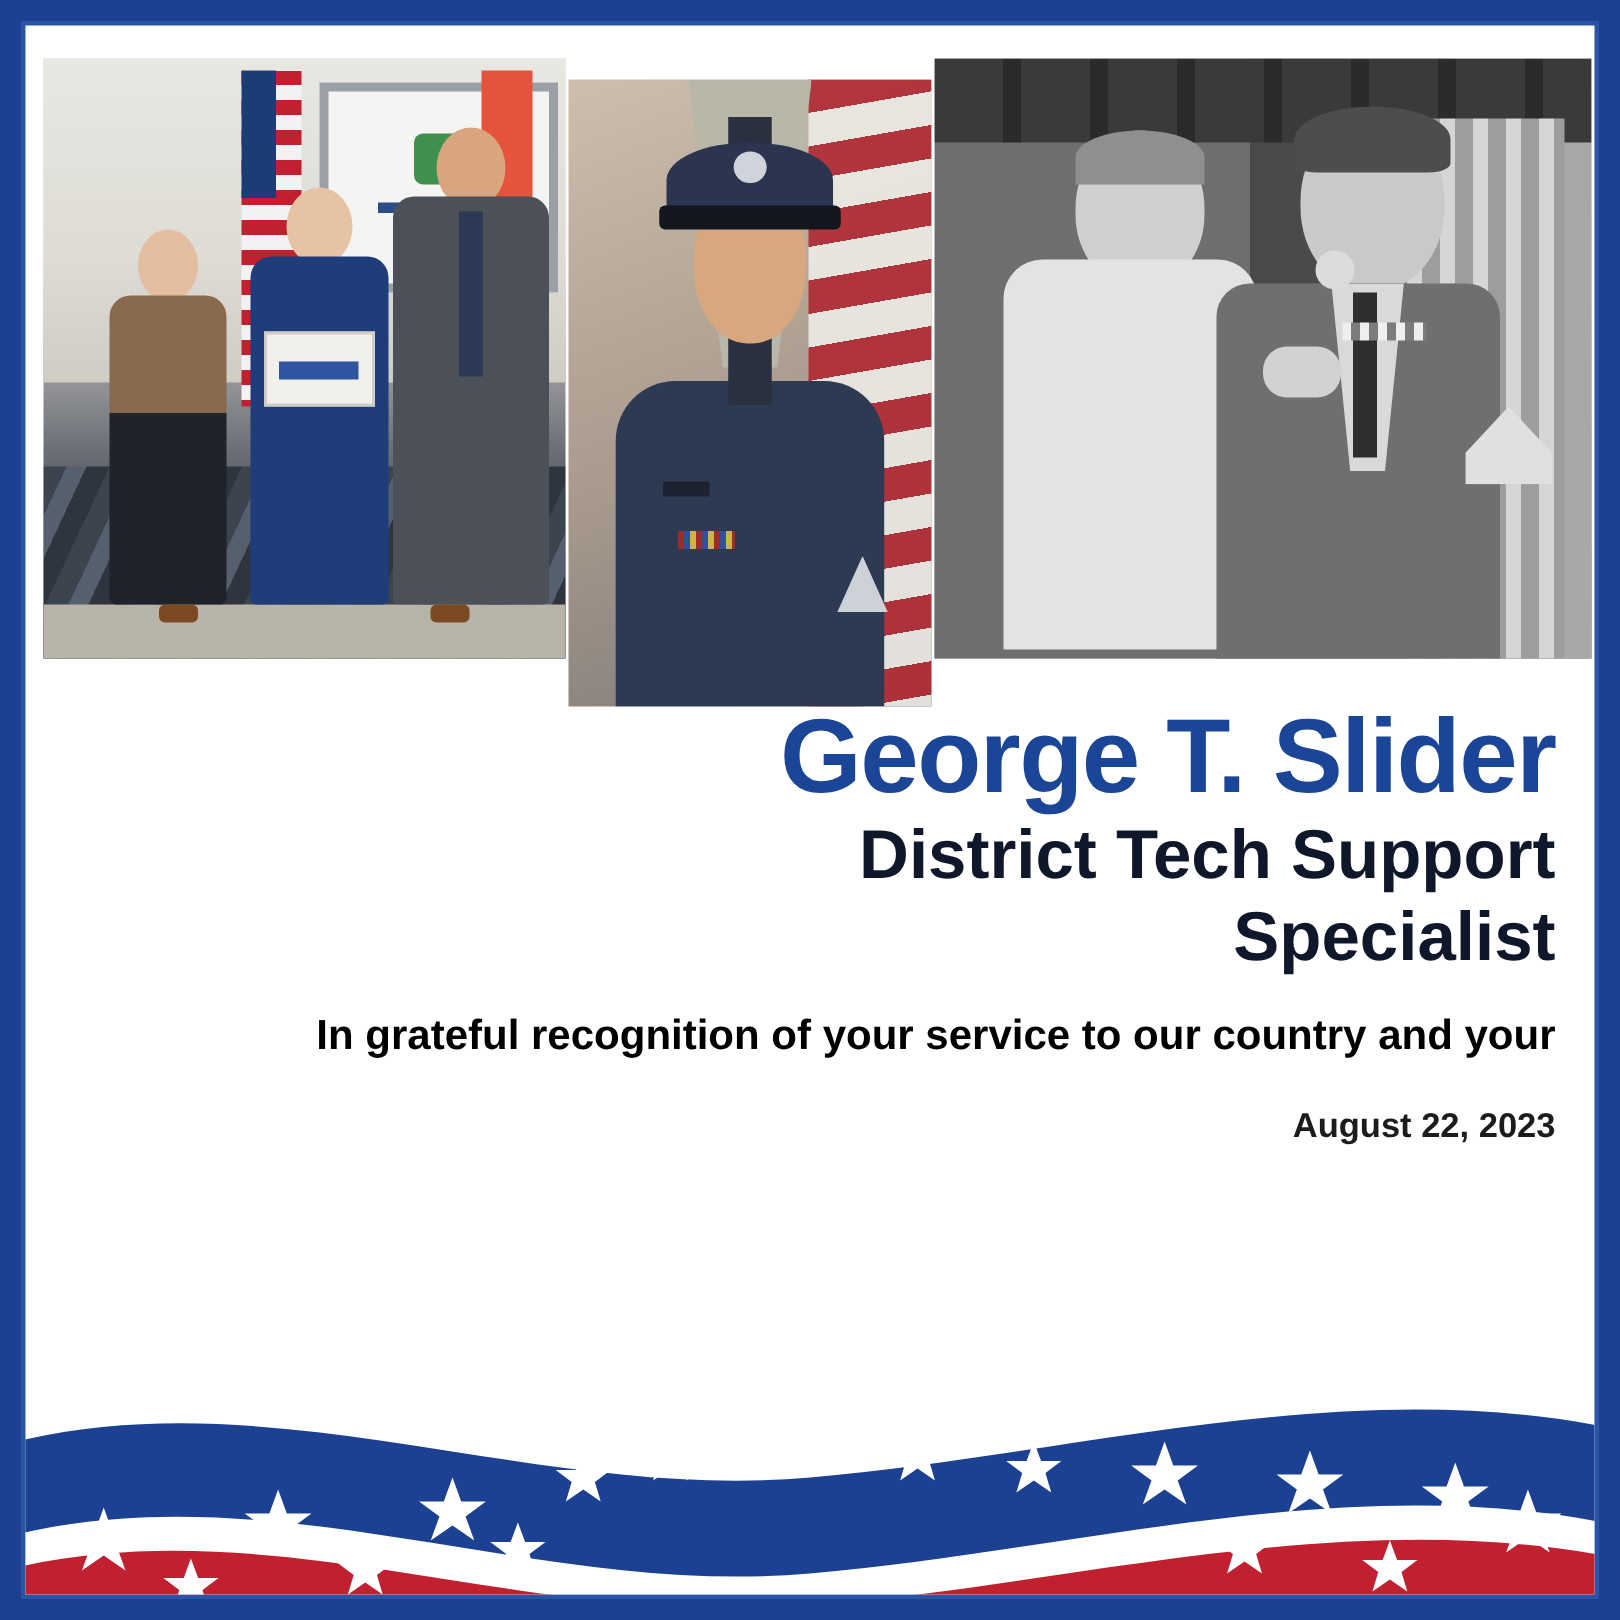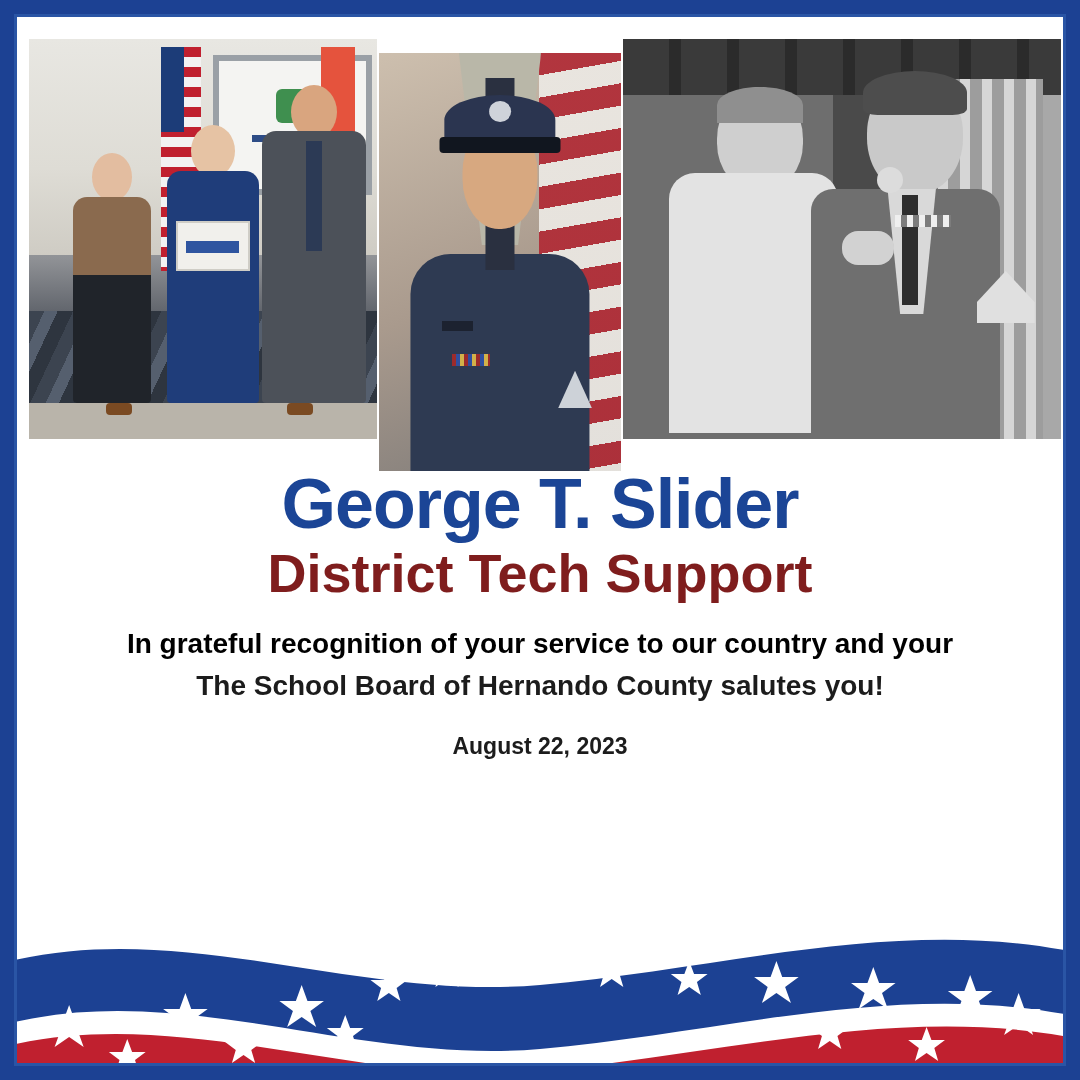--- a/index.html
+++ b/index.html
@@ -263,36 +263,36 @@
     position: absolute; left: 50%; top: 48%; width: 52px; height: 34px;
     background: #d2d2d2; border-radius: 16px;
   }
 
   
   .text-area {
     position: absolute;
     left: 0;
     top: 452px;
     width: 100%;
-    text-align: center;
+    text-align: right;
     padding: 0 26px;
     box-sizing: border-box;
   }
   .name {
     font-size: 70px;
     font-weight: bold;
     color: #1b4596;
     letter-spacing: -1px;
     line-height: 1.02;
     margin: 0 0 2px 0;
   }
   .title {
-    font-size: 54px;
+    font-size: 46px;
     font-weight: bold;
-    color: #7f1d1d;
+    color: #0f172a;
     line-height: 1.1;
     margin: 4px 0 0 0;
   }
   .recognition {
     font-size: 28px;
     font-weight: bold;
     color: #000000;
     line-height: 1.42;
     margin: 20px 0 0 0;
   }
@@ -391,22 +391,22 @@
         <div class="pin-ribbon"></div>
         <div class="pin-chevron"></div>
         <div class="pin-hand"></div>
       </div>
 
     </div>
 
     <div class="text-area">
       <h1 class="name">George T. Slider</h1>
       <div class="title">District Tech Support</div>
+      <div class="title">Specialist</div>
       <div class="recognition">In grateful recognition of your service to our country and your</div>
-      <div class="salute">The School Board of Hernando County salutes you!</div>
       <div class="date">August 22, 2023</div>
     </div>
 
     <div class="bunting">
       <svg viewBox="0 0 1092 140" preserveAspectRatio="none">
         <path d="M0,34 C180,-8 360,74 546,58 C732,42 912,-10 1092,24 L1092,140 L0,140 Z" fill="#1c4193"></path>
         <path d="M0,96 C180,54 360,138 546,122 C732,106 912,54 1092,88 L1092,140 L0,140 Z" fill="#ffffff"></path>
         <path d="M0,118 C180,78 360,160 546,144 C732,128 912,78 1092,110 L1092,140 L0,140 Z" fill="#c0202f"></path>
         <g fill="#ffffff">
           <polygon points="60,78 66,94 83,94 69,104 75,120 60,110 45,120 51,104 37,94 54,94"></polygon>

